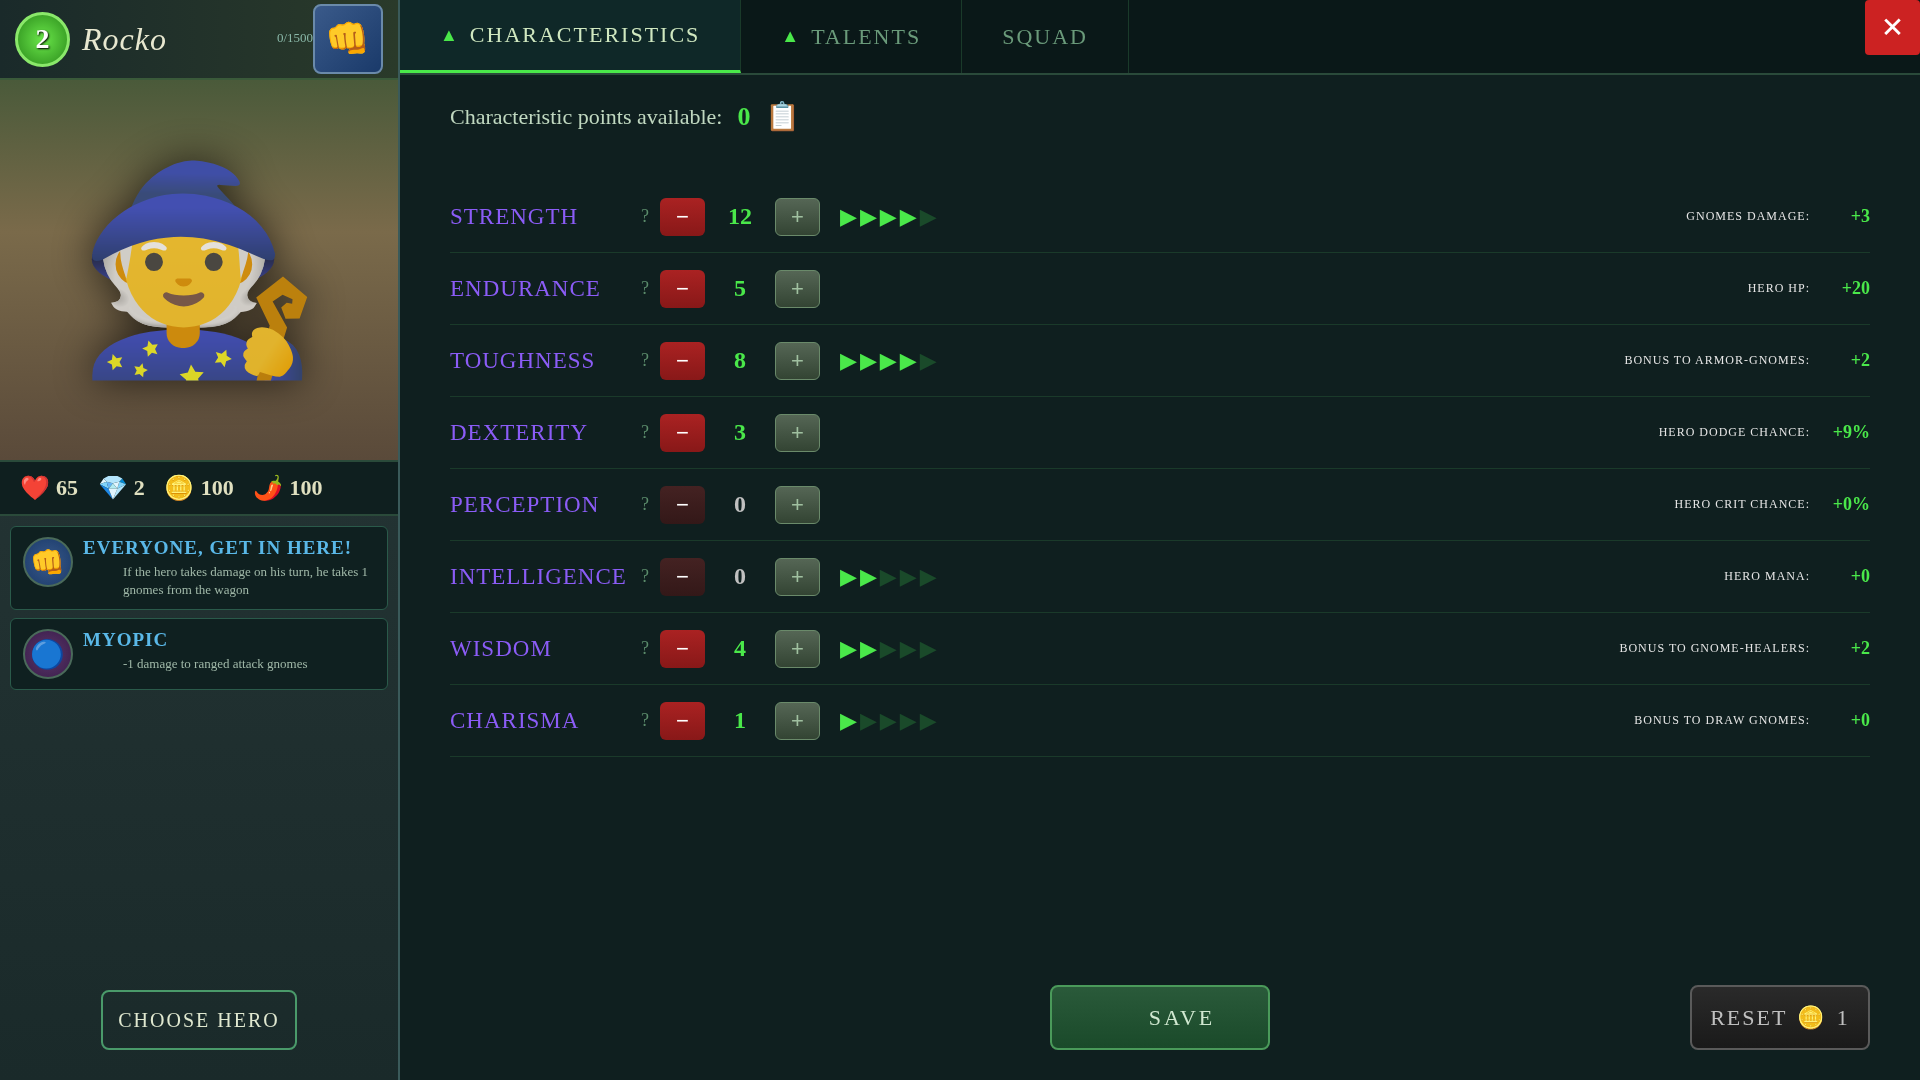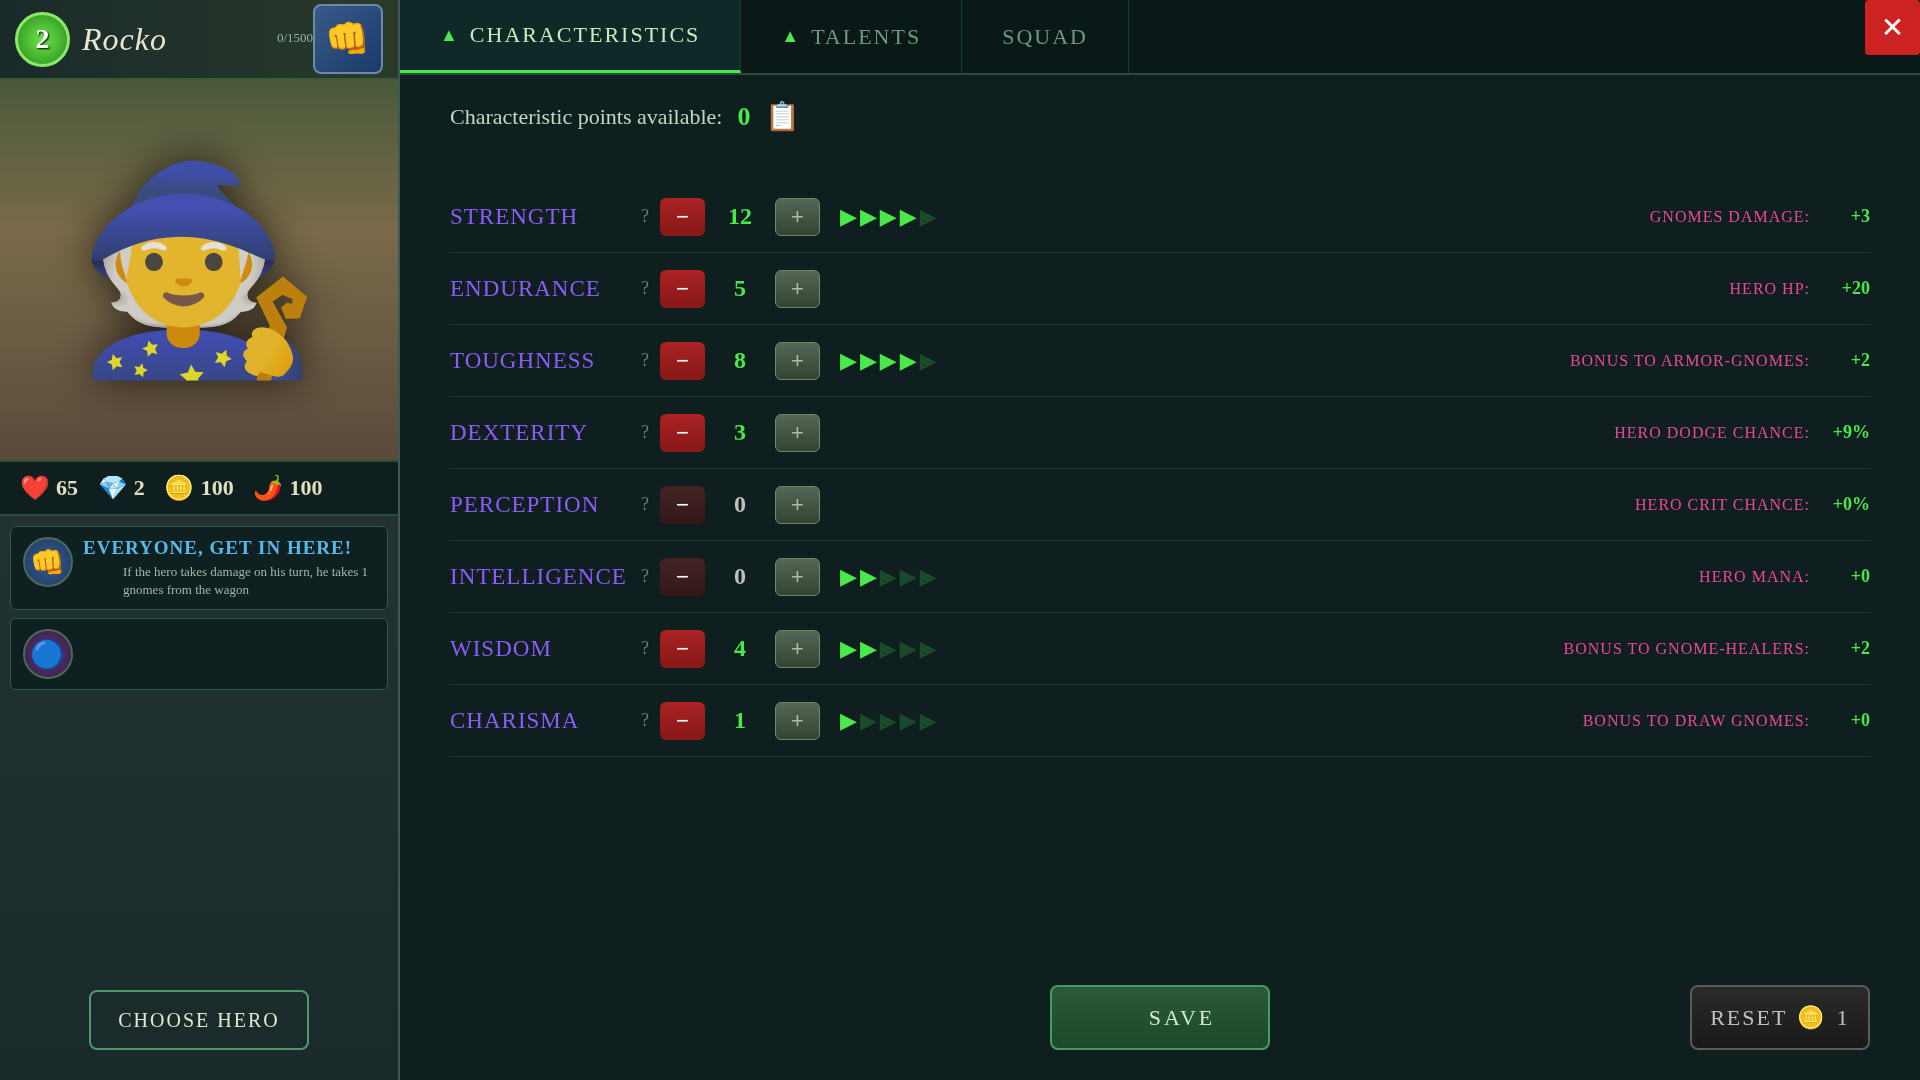--- a/index.html
+++ b/index.html
@@ -149,21 +149,21 @@
       line-height: 1.4;
       margin-left: 40px;
     }
 
     
     #choose-hero-btn {
       position: absolute;
       bottom: 30px;
       left: 50%;
       transform: translateX(-50%);
-      width: 220px; height: 60px;
+      width: 196px; height: 60px;
       background: transparent;
       border: 2px solid #4a9a6a;
       border-radius: 8px;
       color: #e0e8d0;
       font-size: 20px;
       font-family: 'Georgia', serif;
       letter-spacing: 2px;
       cursor: pointer;
       text-transform: uppercase;
     }
@@ -331,22 +331,22 @@
     
     .bonus-area {
       margin-left: auto;
       text-align: right;
       display: flex;
       align-items: center;
       gap: 15px;
     }
 
     .bonus-label {
-      font-size: 16px;
-      color: #ec4899;
+      font-size: 12px;
+      color: #e5e5e5;
       text-transform: uppercase;
       letter-spacing: 1px;
       font-family: Liberation Serif, serif;
     }
 
     .bonus-value {
       font-size: 18px;
       color: #4ae84a;
       font-weight: bold;
       min-width: 45px;
@@ -440,20 +440,24 @@
   <div id="traits-section">
     <div class="trait-card">
       <div class="trait-icon everyone">👊</div>
       <div class="trait-content">
         <div class="trait-name">Everyone, get in here!</div>
         <div class="trait-desc">If the hero takes damage on his turn, he takes 1 gnomes from the wagon</div>
       </div>
     </div>
     <div class="trait-card">
       <div class="trait-icon myopic">🔵</div>
+      <div class="trait-content">
+        <div class="trait-name">Myopic</div>
+        <div class="trait-desc">-1 damage to ranged attack gnomes</div>
+      </div>
     </div>
   </div>
 
   <button id="choose-hero-btn">Choose Hero</button>
 
 </div>
 
 <div id="right-panel">
 
   <div id="tabs">

